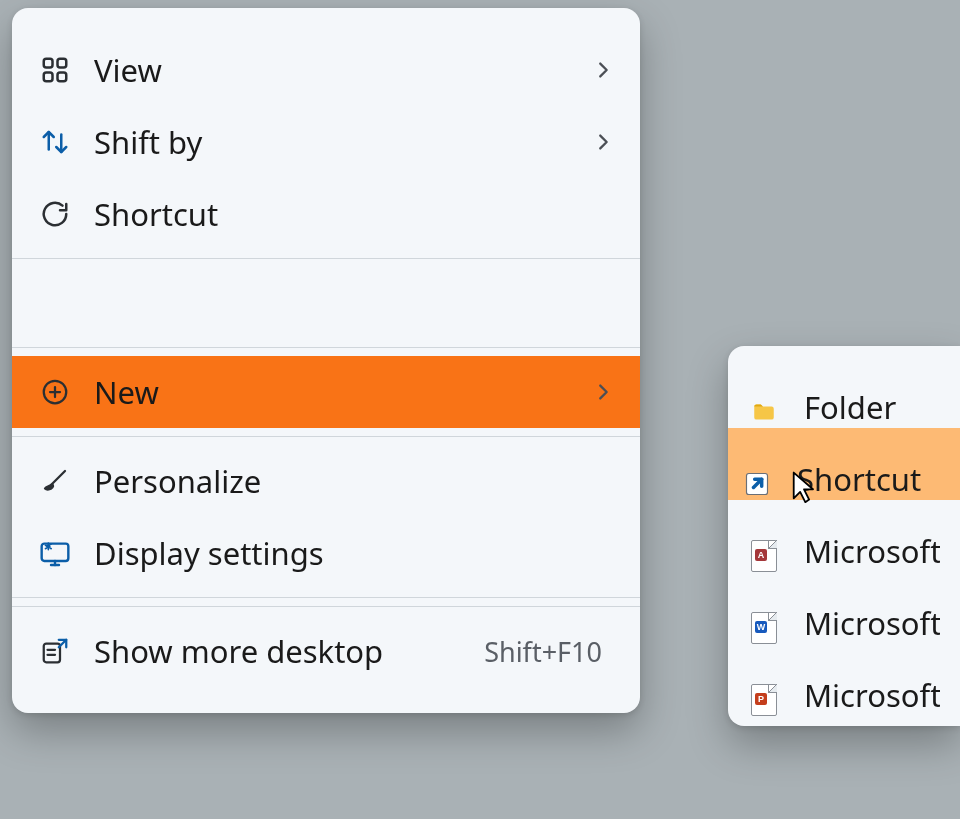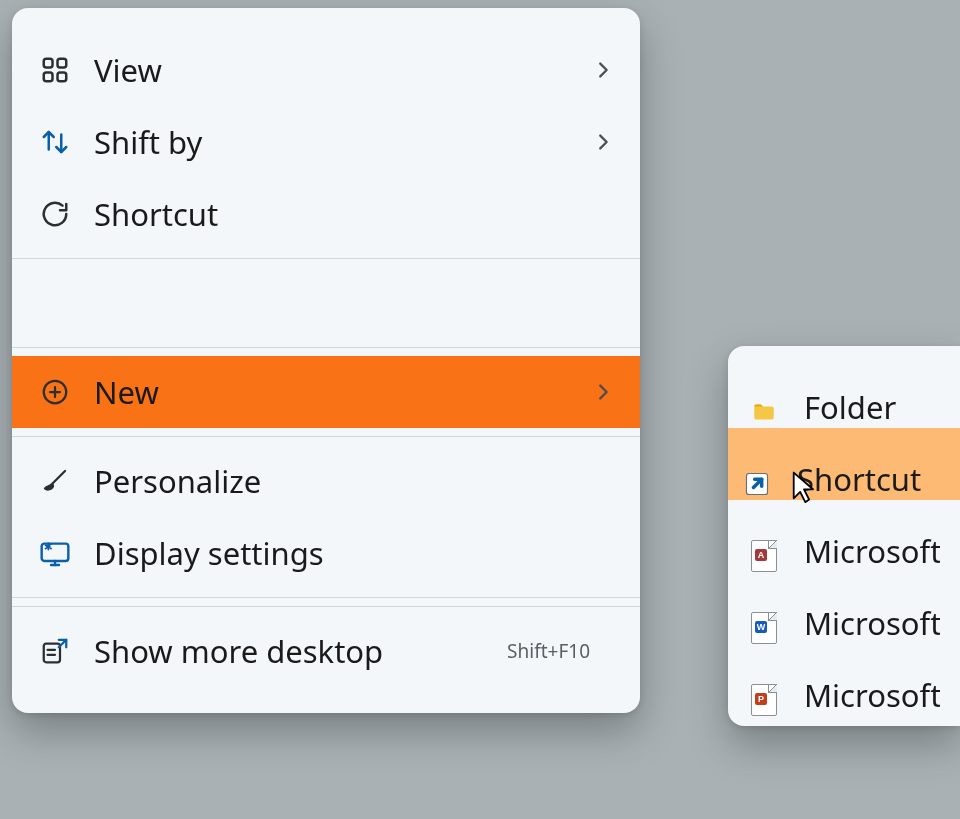--- a/index.html
+++ b/index.html
@@ -21,21 +21,21 @@
     font-size:31px;color:#1a1a1a;
   }
   .menu-item.highlight{background:#f97316;}
   .menu-item .icon{
     width:34px;height:34px;flex:0 0 34px;
     display:flex;align-items:center;justify-content:center;
     margin-right:22px;
   }
   .menu-item .label{flex:1;}
   .menu-item .hint{
-    font-size:19px;color:#5a5f66;margin-right:24px;
+    font-size:27px;color:#5a5f66;margin-right:12px;
   }
   .menu-item .chevron{
     width:22px;height:22px;flex:0 0 22px;
   }
   .divider{
     height:1px;background:#d0d6db;margin:8px 0;
   }
 
   .submenu{
     position:absolute;left:728px;top:346px;width:232px;

